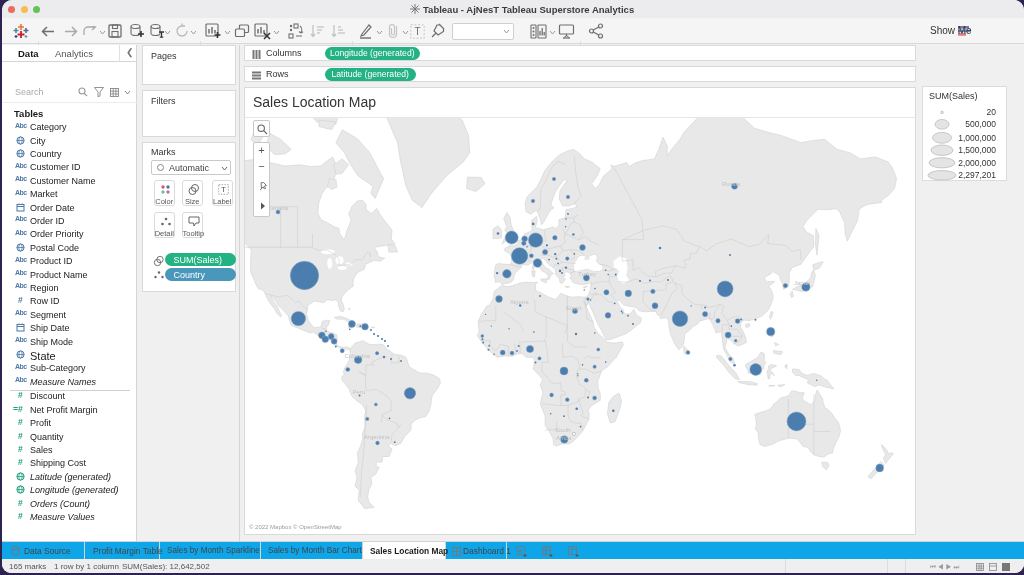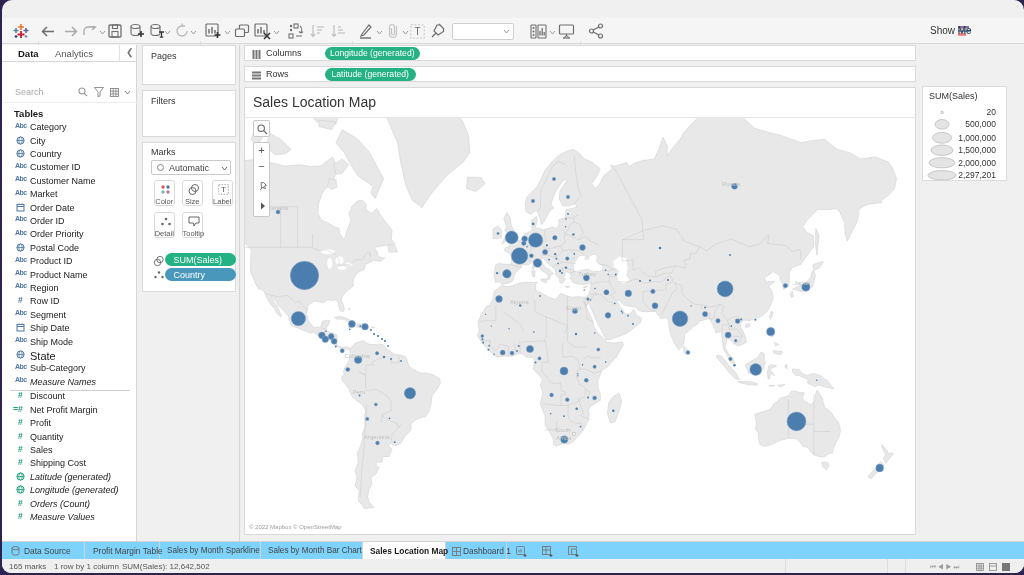--- a/index.html
+++ b/index.html
@@ -1,19 +1,33 @@
 <!DOCTYPE html>
 <html><head><meta charset="utf-8"><style>
 *{margin:0;padding:0;box-sizing:border-box;}
 body{width:1024px;height:575px;background:#2d2250;font-family:"Liberation Sans",sans-serif;overflow:hidden;position:relative;}
 #win{position:absolute;left:2px;top:0;width:1022px;height:573px;background:#f1f0f1;border-radius:10px 10px 9px 9px;overflow:hidden;}
 .abs{position:absolute;}
 </style></head><body>
 <div id="win">
 
+  <div class="abs" style="left:0;top:0;width:1022px;height:18px;background:#ecebee;">
+    <div class="abs" style="left:6px;top:5.5px;width:7px;height:7px;border-radius:50%;background:#ee6a5f;"></div>
+    <div class="abs" style="left:18.5px;top:5.5px;width:7px;height:7px;border-radius:50%;background:#f5bd4f;"></div>
+    <div class="abs" style="left:31px;top:5.5px;width:7px;height:7px;border-radius:50%;background:#61c454;"></div>
+    <svg class="abs" style="left:408px;top:4px;" width="10" height="10" viewBox="0 0 10 10">
+      <g stroke="#7a7a7a" stroke-width="1">
+          <line x1="5" y1="0" x2="5" y2="10"></line>
+          <line x1="0" y1="5" x2="10" y2="5"></line>
+      <line x1="1.5" y1="1.5" x2="8.5" y2="8.5"></line>
+          <line x1="8.5" y1="1.5" x2="1.5" y2="8.5"></line>
+        </g>
+      </svg>
+    <div class="abs" style="left:421px;top:3.5px;font-size:9.5px;font-weight:bold;color:#3c3c3c;">Tableau - AjNesT Tableau Superstore Analytics</div>
+  </div>
 
   <div class="abs" style="left:0;top:18px;width:1022px;height:26px;background:#f6f5f6;border-bottom:1px solid #d9d9d9;">
 
     <svg class="abs" style="left:10px;top:4px;" width="18" height="18" viewBox="0 0 18 18">
       <g stroke-width="1.6">
           <line x1="9" y1="2" x2="9" y2="8" stroke="#e8762c"></line>
           <line x1="6" y1="5" x2="12" y2="5" stroke="#e8762c"></line>
         </g>
       <g stroke-width="1.6">
           <line x1="4" y1="6" x2="4" y2="11" stroke="#5b879b"></line>
@@ -806,21 +820,21 @@
 <ellipse cx="19" cy="88.30000000000001" rx="14" ry="4.7" fill="#e4e4e4" stroke="#bdbdbd" stroke-width="0.8"></ellipse>
       </svg>
     <div style="position:absolute;right:10px;top:20.4px;font-size:8.5px;color:#333;white-space:nowrap;">20</div>
 <div style="position:absolute;right:10px;top:32.3px;font-size:8.5px;color:#333;white-space:nowrap;">500,000</div>
 <div style="position:absolute;right:10px;top:45.8px;font-size:8.5px;color:#333;white-space:nowrap;">1,000,000</div>
 <div style="position:absolute;right:10px;top:58.2px;font-size:8.5px;color:#333;white-space:nowrap;">1,500,000</div>
 <div style="position:absolute;right:10px;top:70.8px;font-size:8.5px;color:#333;white-space:nowrap;">2,000,000</div>
 <div style="position:absolute;right:10px;top:83.3px;font-size:8.5px;color:#333;white-space:nowrap;">2,297,201</div>
   </div>
 
-  <div class="abs" style="left:0;top:541px;width:1022px;height:18px;background:#7dd3fc;border-top:1px solid #d4d4d4;font-size:8.4px;color:#444;white-space:nowrap;">
+  <div class="abs" style="left:0;top:541px;width:1022px;height:18px;background:#0ea5e9;border-top:1px solid #d4d4d4;font-size:8.4px;color:#444;white-space:nowrap;">
     <div class="abs" style="left:0;top:0;width:83px;height:18px;border-right:1px solid #d4d4d4;">
       <svg class="abs" style="left:9px;top:4px;" width="9" height="10" viewBox="0 0 9 10">
           <ellipse cx="4.5" cy="2.2" rx="3.5" ry="1.6" fill="none" stroke="#777" stroke-width="1"></ellipse>
           <path d="M1,2.2 L1,7.5 A3.5,1.6 0 0 0 8,7.5 L8,2.2" fill="none" stroke="#777" stroke-width="1"></path>
         </svg>
       <span class="abs" style="left:22px;top:4px;">Data Source</span>
     </div>
     <div class="abs" style="left:83px;top:0;width:75px;height:18px;border-right:1px solid #d4d4d4;">
         <span class="abs" style="left:8px;top:4px;">Profit Margin Table</span>
       </div>

